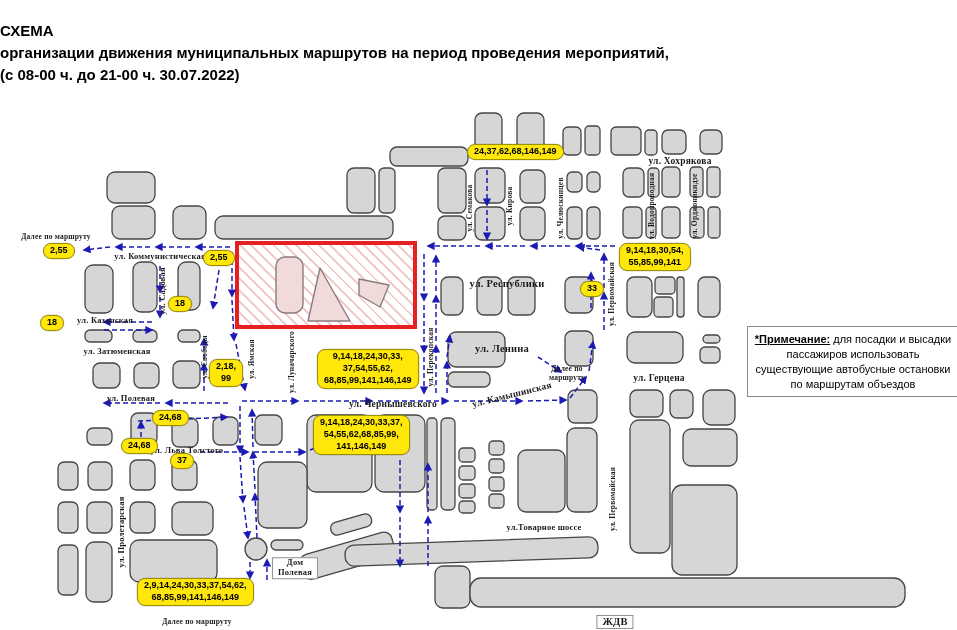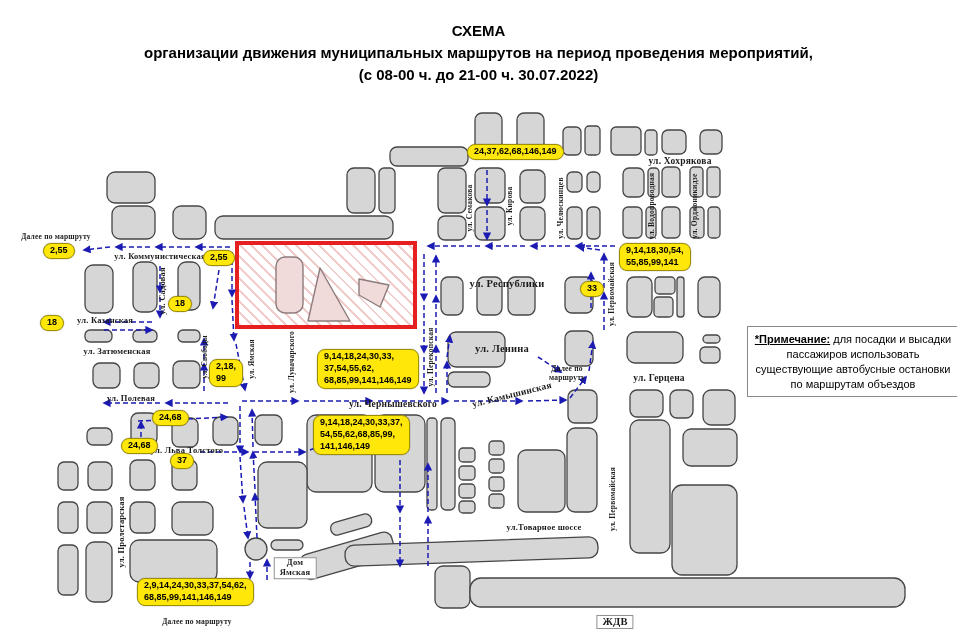--- a/index.html
+++ b/index.html
@@ -1,34 +1,34 @@
 <!DOCTYPE html>
 <html><head>
 <meta charset="utf-8">
 <style>
   html,body{margin:0;padding:0;background:#fff;}
   .stage{position:relative;width:957px;height:630px;background:#fff;overflow:hidden;
          font-family:"Liberation Sans",sans-serif;}
-  .hdr{position:absolute;left:0;right:0;top:20px;text-align:center;color:#000;
+  .hdr{position:absolute;left:0;right:0;top:20px;text-align:left;color:#000;
        font-weight:bold;font-size:15px;line-height:22px;}
   .layer{position:absolute;left:0;top:0;}
   
   .street{position:absolute;font-family:"Liberation Serif",serif;font-weight:bold;
           color:#1c1c1c;font-size:8.5px;white-space:pre-line;text-align:center;
           transform:translate(-50%,-50%);letter-spacing:.2px;z-index:6;line-height:1.15;}
   .street.v{transform:translate(-50%,-50%) rotate(-90deg);white-space:pre;}
   .street.lg{font-size:10.5px;margin-top:28px;}
   .street.md{font-size:9.5px;}
   .street.sm{font-size:7.5px;}
   .street.r14{transform:translate(-50%,-50%) rotate(-14deg);}
   .street.box{background:#fff;border:1px solid #8f8f8f;padding:0 5px;}
   
   .rl{position:absolute;background:#ffe70a;border:1.4px solid #9e8f00;border-radius:8px;
       color:#000;font-weight:bold;font-size:9px;line-height:1.32;padding:1px 6px;
-      text-align:left;white-space:pre-line;z-index:7;box-shadow:0 0 0 .5px rgba(0,0,0,.15);}
+      text-align:center;white-space:pre-line;z-index:7;box-shadow:0 0 0 .5px rgba(0,0,0,.15);}
   
   .note{position:absolute;left:747px;top:326px;width:202px;background:#fff;
         border:1px solid #8a8a8a;padding:5px 4px;font-size:11px;line-height:1.35;
         text-align:center;color:#000;z-index:7;}
   .note b{text-decoration:underline;}
   
   .zone{position:absolute;left:235px;top:241px;width:182px;height:88px;box-sizing:border-box;
         border:4px solid #e62020;z-index:3;
         background:repeating-linear-gradient(45deg,rgba(231,160,160,.55) 0 2px,rgba(255,255,255,0) 2px 8px);}
   svg{display:block;}
@@ -255,21 +255,21 @@
   <div class="street v sm" style="left:695px;top:206px">ул. Орджоникидзе</div>
   <div class="street v sm" style="left:612px;top:294px">ул. Первомайская</div>
   <div class="street v sm" style="left:613px;top:499px">ул. Первомайская</div>
   <div class="street v sm" style="left:431px;top:357px">ул. Перекопская</div>
   <div class="street r14 md" style="left:512px;top:395px">ул. Камышинская</div>
   <div class="street md" style="left:659px;top:378px">ул. Герцена</div>
   <div class="street" style="left:544px;top:528px">ул.Товарное шоссе</div>
   <div class="street sm" style="left:567px;top:374px">Далее по
 маршруту</div>
   <div class="street box" style="left:295px;top:568px">Дом
-Ямская</div>
+Полевая</div>
   <div class="street sm" style="left:197px;top:622px">Далее по маршруту</div>
   <div class="street box lg" style="left:615px;top:594px">ЖДВ</div>
 
   <div class="rl" style="left:467px;top:144px">24,37,62,68,146,149</div>
   <div class="rl" style="left:43px;top:243px">2,55</div>
   <div class="rl" style="left:203px;top:250px">2,55</div>
   <div class="rl" style="left:168px;top:296px">18</div>
   <div class="rl" style="left:40px;top:315px">18</div>
   <div class="rl" style="left:209px;top:359px">2,18,
 99</div>

